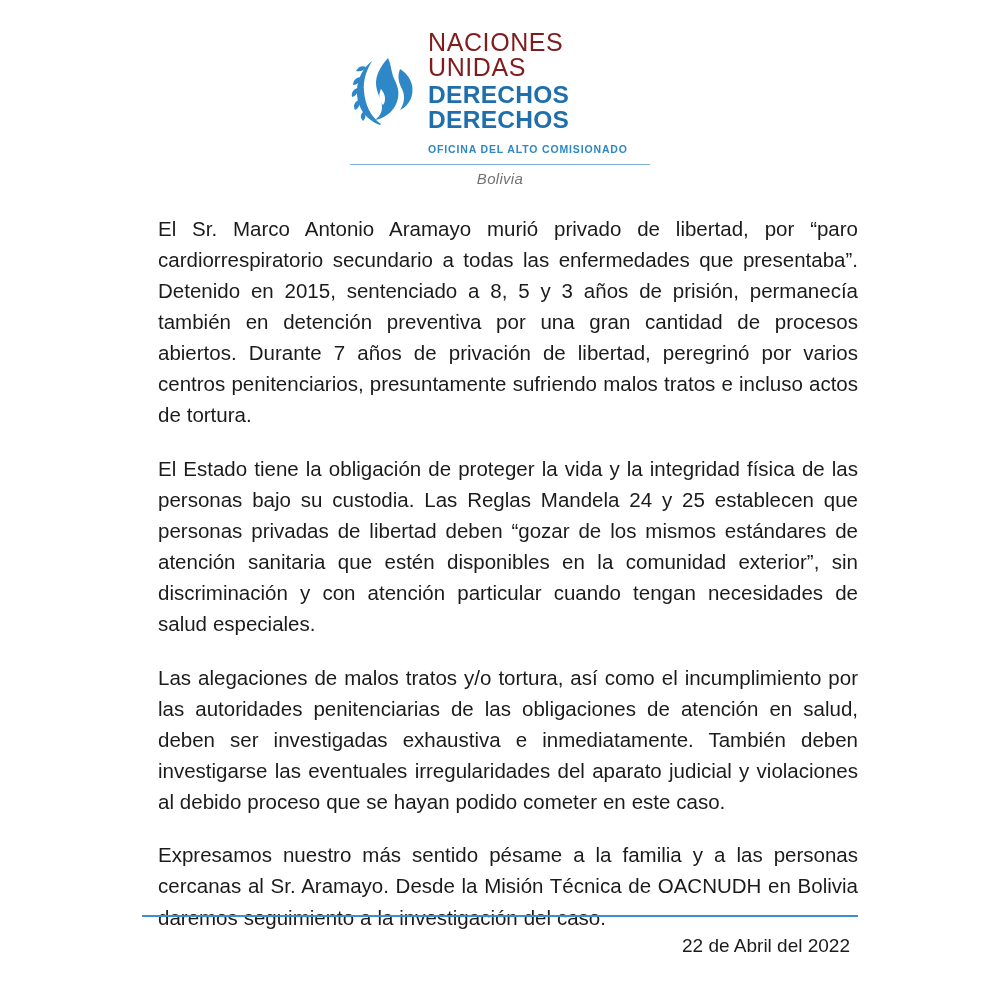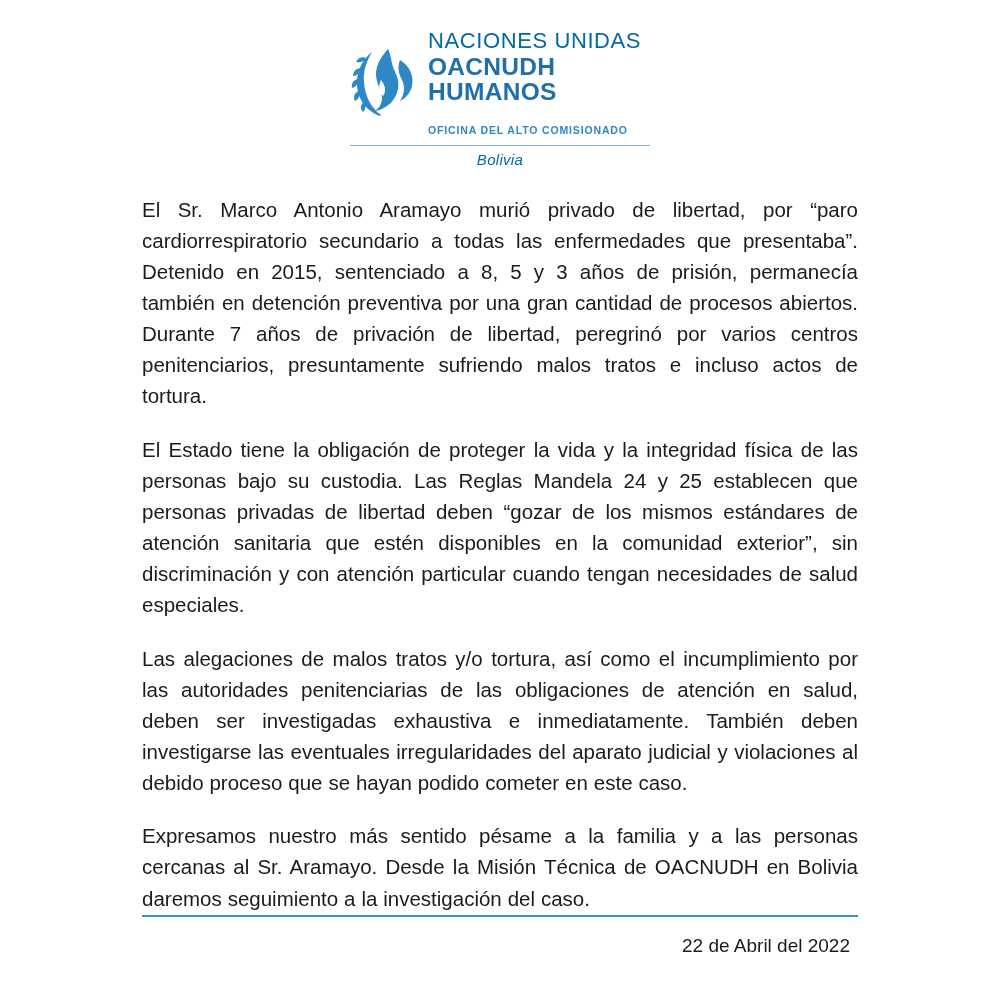--- a/index.html
+++ b/index.html
@@ -44,65 +44,65 @@
     width: 66px;
     height: 74px;
     flex: 0 0 auto;
   }
   .logo-text {
     display: flex;
     flex-direction: column;
     line-height: 1;
   }
   .logo-line1 {
-    font-size: 22px;
+    font-size: 25px;
     letter-spacing: 0.6px;
-    color: #0369a1;
+    color: #7f1d1d;
     font-weight: normal;
   }
   .logo-line2 {
     font-size: 24.5px;
     letter-spacing: 0.3px;
     color: #1f6fad;
     font-weight: bold;
     margin-top: 3px;
   }
   .logo-line3 {
     font-size: 10.5px;
     letter-spacing: 0.85px;
     color: #2e87c6;
     font-weight: bold;
-    margin-top: 21px;
+    margin-top: 12px;
   }
   .logo-divider {
     width: 300px;
     height: 1px;
     background: #7fb4d8;
     margin-top: 9px;
   }
   .logo-country {
     font-size: 15px;
-    color: #0369a1;
+    color: #737373;
     font-style: italic;
     margin-top: 5px;
     align-self: center;
     letter-spacing: 0.3px;
   }
 
   
   .content {
     margin: 26px 142px 0 142px;
     width: 716px;
   }
   .para {
     text-align: justify;
     font-size: 20.5px;
     line-height: 1.52;
     color: #1b1b1b;
-    margin: 0 0 22px 0;
+    margin: 0 0 22px 16px;
     word-spacing: 0.2px;
   }
   .para:last-child {
     margin-bottom: 0;
   }
 
   
   .footer-rule {
     position: absolute;
     left: 142px;
@@ -137,21 +137,21 @@
             <path d="M14 56 C10 59 10 63 13 66 C16 63 16 60 14 56 Z" fill="#2e87c6"></path>
             <path d="M16 12 C12 10 8 12 6 16 C10 17 14 16 16 12 Z" fill="#2e87c6"></path>
 
             <path d="M38 3 C30 12 26 20 26 28 C26 38 32 44 32 52 C32 58 29 62 25 65 C37 63 46 54 48 43 C50 33 45 27 43 21 C41 15 41 9 38 3 Z" fill="#2e87c6"></path>
             <path d="M50 14 C47 22 49 28 52 34 C55 40 55 48 50 55 C60 50 64 40 62 30 C60 22 55 17 50 14 Z" fill="#2e87c6"></path>
             <path d="M31 34 C28 40 29 46 33 50 C36 46 36 40 31 34 Z" fill="#ffffff"></path>
           </svg>
         </div>
         <div class="logo-text">
           <span class="logo-line1">NACIONES UNIDAS</span>
-          <span class="logo-line2">OACNUDH HUMANOS</span>
+          <span class="logo-line2">DERECHOS DERECHOS</span>
           <span class="logo-line3">OFICINA DEL ALTO COMISIONADO</span>
         </div>
       </div>
       <div class="logo-divider"></div>
       <div class="logo-country">Bolivia</div>
     </div>
   </div>
 
   <div class="content">
     <p class="para">El Sr. Marco Antonio Aramayo murió privado de libertad, por “paro cardiorrespiratorio secundario a todas las enfermedades que presentaba”. Detenido en 2015, sentenciado a 8, 5 y 3 años de prisión, permanecía también en detención preventiva por una gran cantidad de procesos abiertos. Durante 7 años de privación de libertad, peregrinó por varios centros penitenciarios, presuntamente sufriendo malos tratos e incluso actos de tortura.</p>

